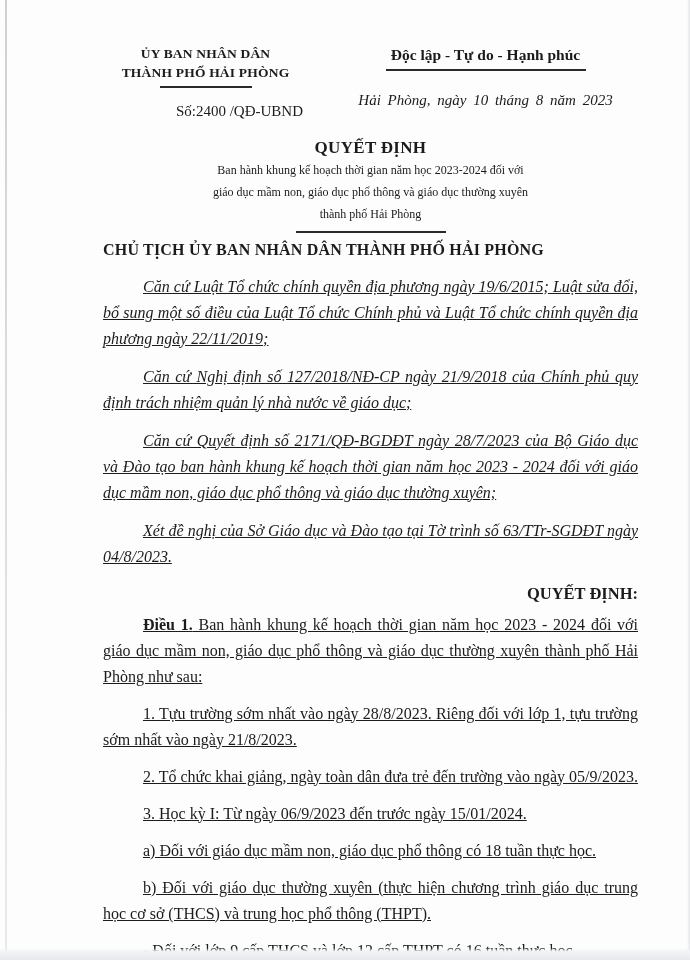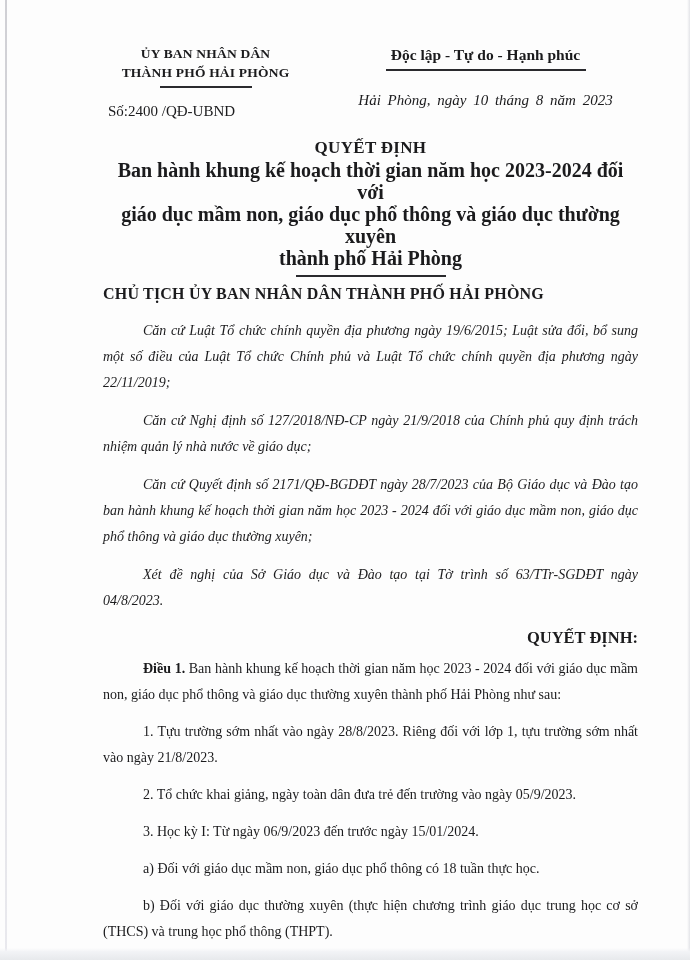--- a/index.html
+++ b/index.html
@@ -27,33 +27,33 @@
   }
   
   .hdr-left{position:absolute;left:108px;top:44px;width:195px;text-align:center;}
   .hdr-right{position:absolute;left:323px;top:44px;width:325px;text-align:center;}
   .hdr-bold{font-weight:bold;}
   .sm{font-size:13.5px;line-height:19px;letter-spacing:.2px;}
   .lg{font-size:15.5px;line-height:22px;}
   .rule{height:1.6px;background:#2a2a2e;margin:4px auto 0;}
   .rule-left{width:92px;}
   .rule-right{width:200px;margin-top:3px;}
-  .number-line{font-size:15px;margin-top:15px;text-align:left;}
+  .number-line{font-size:15px;margin-top:15px;text-align:right;}
   .date-line{font-size:15px;font-style:italic;margin-top:21px;word-spacing:3px;text-align:center;}
   
   .content{padding:137px 52px 0 103px;}
   .title-block{text-align:center;}
   .title-heading{font-size:17px;font-weight:bold;line-height:22px;letter-spacing:.3px;}
-  .title-line{font-size:20px;font-weight:bold;line-height:22px;}
+  .title-line{font-size:12px;font-weight:normal;line-height:22px;}
   .rule-title{width:150px;margin-top:6px;}
   .authority{margin-top:8px;text-align:left;font-weight:bold;font-size:16px;letter-spacing:.2px;}
   p{margin:0;}
   .recital,.article,.item{
-    font-size:14px;line-height:26px;
-    text-align:justify;text-indent:40px;
+    font-size:16px;line-height:26px;
+    text-align:justify;text-indent:40px;text-decoration:underline;
   }
   .recital{font-style:italic;margin-top:12px;}
   .recital:first-of-type{margin-top:15px;}
   .decides{margin-top:14px;text-align:right;font-weight:bold;font-size:16.5px;}
   .article{margin-top:8px;}
   .item{margin-top:11px;}
   .bold{font-weight:bold;}
 </style>
 </head>
 <body>

